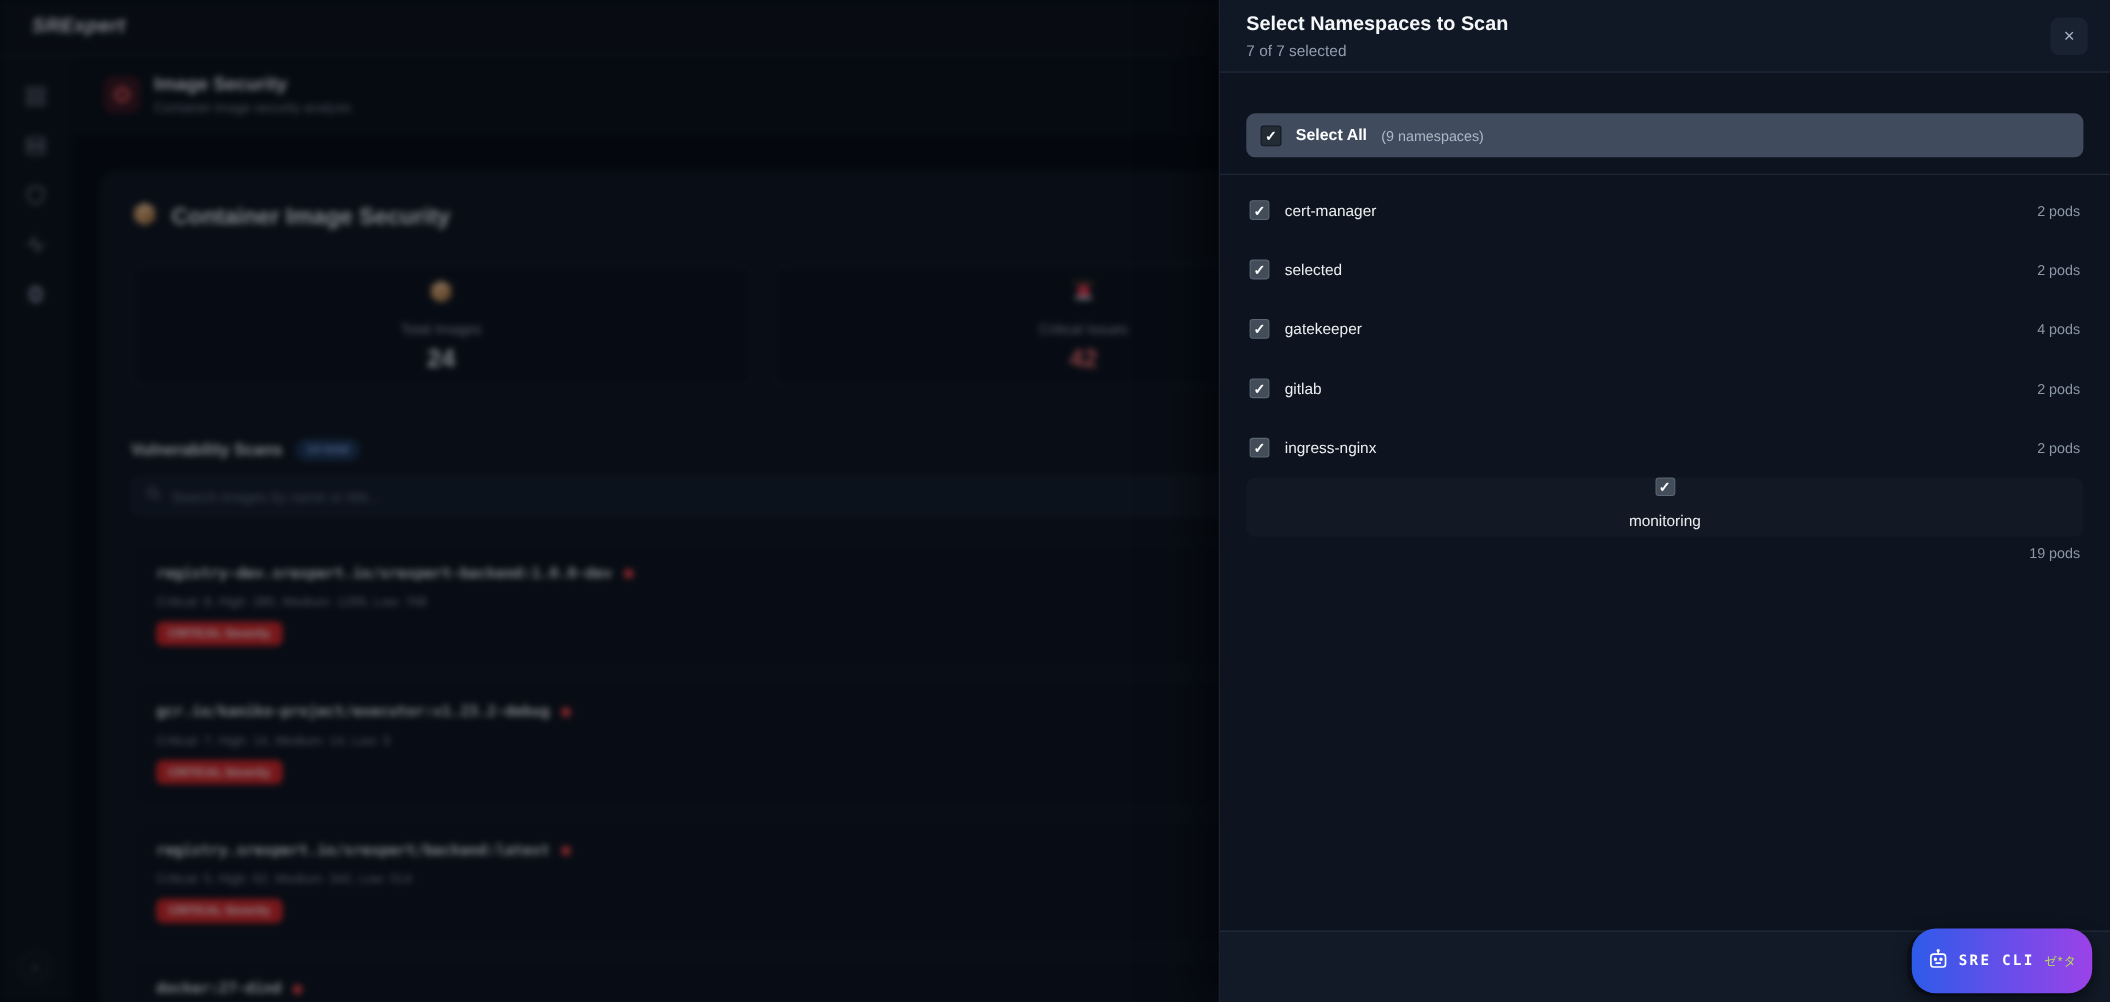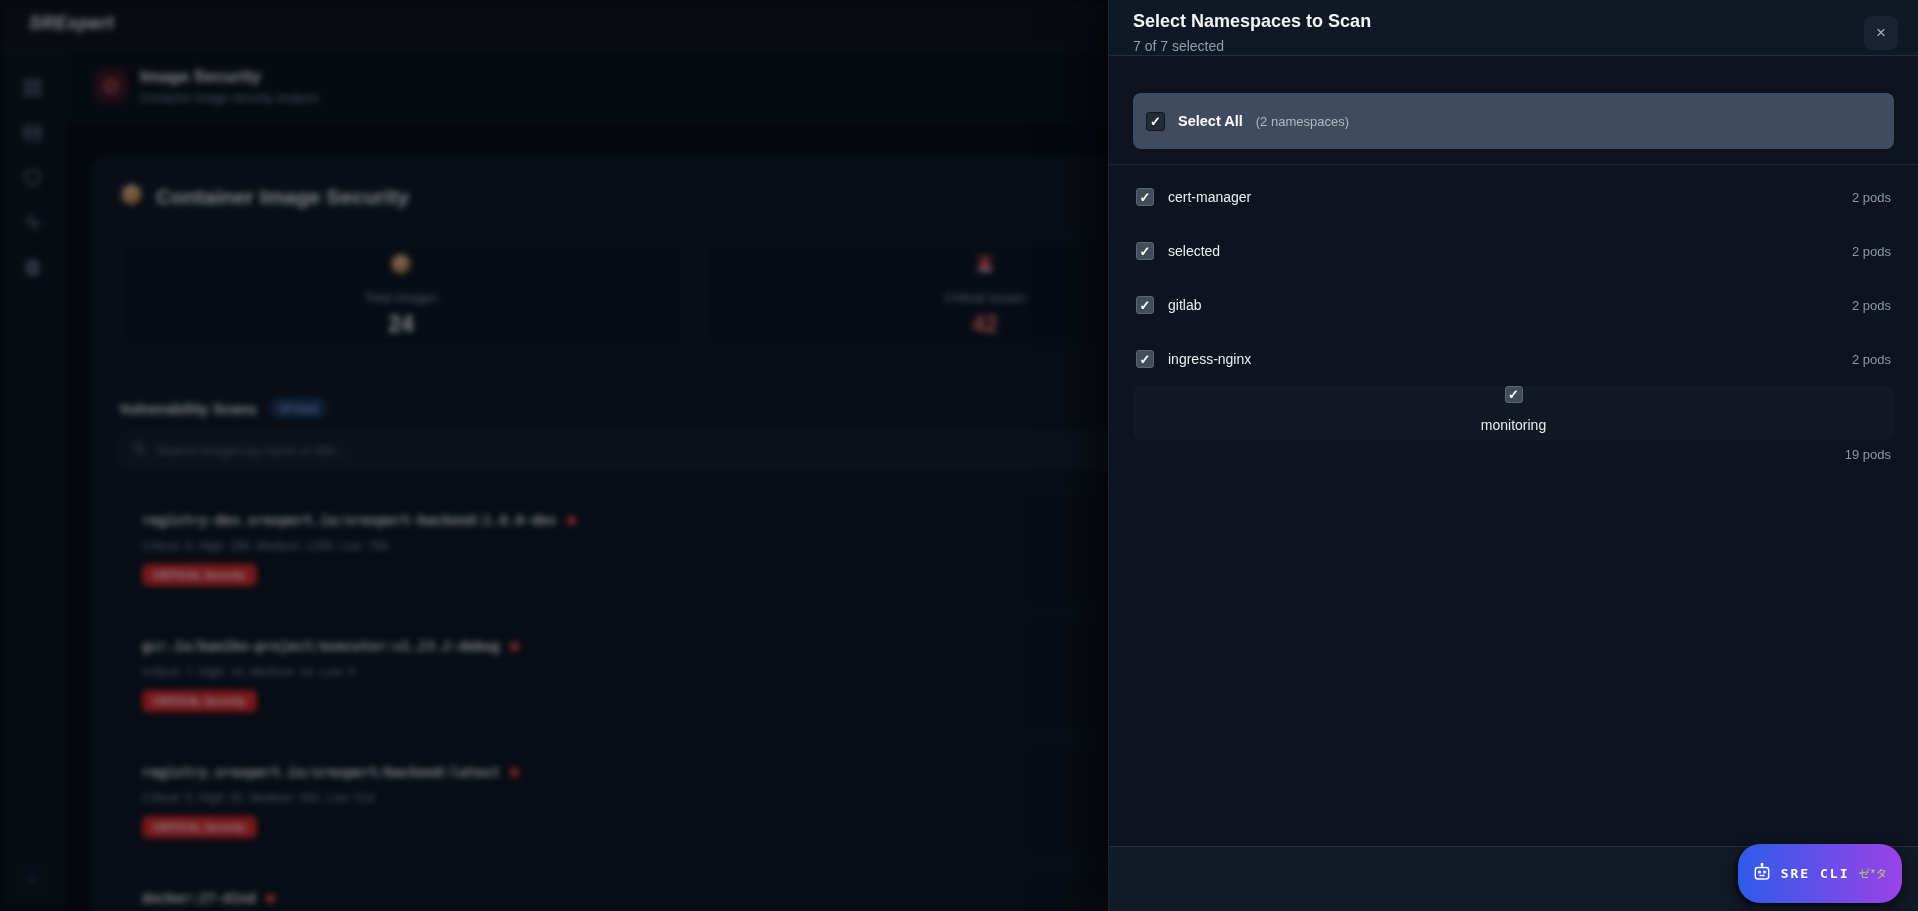--- a/index.html
+++ b/index.html
@@ -60,31 +60,31 @@
   .red-dot { width:9px; height:9px; border-radius:50%; background:#ef4444; display:inline-block; }
   .scan-stats { color:#8b93a1; font-size:12px; margin-top:11px; }
   .sev-badge { display:inline-block; margin-top:11px; background:#dc2626; color:#fff;
                font-size:10.5px; font-weight:bold; padding:5px 11px; border-radius:6px; }
   .dim-overlay { position:absolute; inset:0; background:rgba(3,6,12,0.46); }
 
   
   .drawer { position:absolute; top:0; right:0; width:810px; height:911px;
             background:#0d141f; border-left:1px solid #1b2433;
             box-shadow:-18px 0 40px rgba(0,0,0,.55); }
-  .d-head { position:relative; height:56px; background:#101826;
+  .d-head { position:relative; height:66px; background:#101826;
             border-bottom:1px solid #22replaceable; border-bottom:1px solid #222d3f;
             padding:11px 24px 0 24px; }
   .d-title { color:#f4f6f8; font-size:18px; font-weight:bold; }
   .d-sub { color:#929dad; font-size:14px; margin-top:6px; }
   .d-close { position:absolute; right:20px; top:16px; width:34px; height:34px;
              border-radius:8px; background:#182231; color:#a7b4c4; font-size:17px;
              display:flex; align-items:center; justify-content:center; border:none;
              cursor:pointer; font-family:"Liberation Sans",sans-serif; }
   .d-body { padding:0 24px; }
-  .select-all { margin-top:37px; height:56px; background:#404c5e; border-radius:8px;
+  .select-all { margin-top:37px; height:40px; background:#404c5e; border-radius:8px;
                 display:flex; align-items:center; padding:0 13px; gap:13px; }
   .cb { width:18px; height:18px; border-radius:3px; display:flex; align-items:center;
         justify-content:center; color:#fff; font-size:13px; }
   .cb::after { content:"✓"; font-weight:bold; }
   .cb.dark { background:#232b35; border:1px solid #12171e; width:19px; height:19px; }
   .cb.grey { background:#434c59; border:1px solid #5b6574; }
   .sa-label { color:#fff; font-size:14.5px; font-weight:bold; }
   .sa-hint { color:#aeb9c6; font-size:13px; }
   .list-divider { height:1px; background:#1f2938; margin:15px -24px 5px -24px; }
   .ns-row { height:54px; display:flex; align-items:center; gap:14px; padding:0 3px;
@@ -259,34 +259,39 @@
     <div class="d-sub">7 of 7 selected</div>
     <button class="d-close">
       <span>×</span>
     </button>
   </div>
 
   <div class="d-body">
     <div class="select-all">
       <span class="cb dark"></span>
       <span class="sa-label">Select All</span>
-      <span class="sa-hint">(2 namespaces)</span>
+      <span class="sa-hint">(9 namespaces)</span>
     </div>
 
     <div class="list-divider"></div>
 
     <div class="ns-row">
       <span class="cb grey"></span>
       <span class="ns-name">cert-manager</span>
       <span class="ns-pods">2 pods</span>
     </div>
     <div class="ns-row">
       <span class="cb grey"></span>
       <span class="ns-name">selected</span>
       <span class="ns-pods">2 pods</span>
+    </div>
+    <div class="ns-row">
+      <span class="cb grey"></span>
+      <span class="ns-name">gatekeeper</span>
+      <span class="ns-pods">4 pods</span>
     </div>
     <div class="ns-row">
       <span class="cb grey"></span>
       <span class="ns-name">gitlab</span>
       <span class="ns-pods">2 pods</span>
     </div>
     <div class="ns-row">
       <span class="cb grey"></span>
       <span class="ns-name">ingress-nginx</span>
       <span class="ns-pods">2 pods</span>

